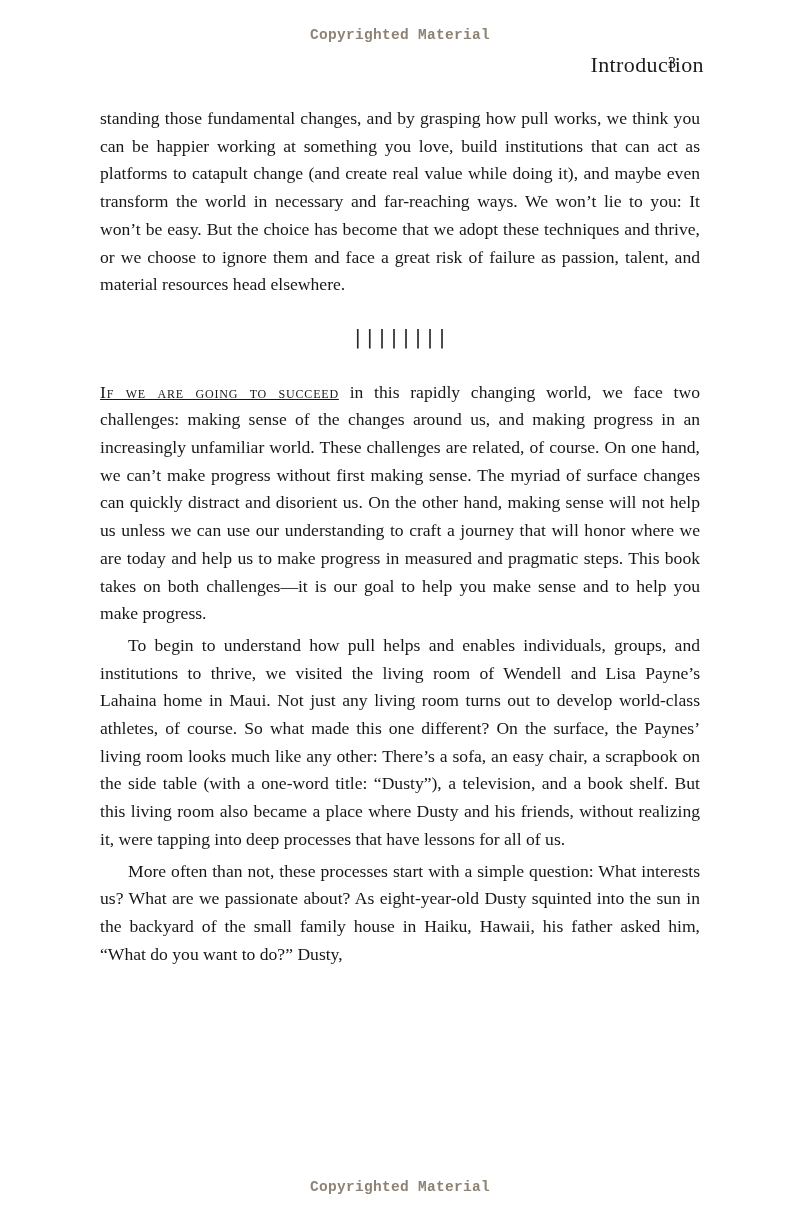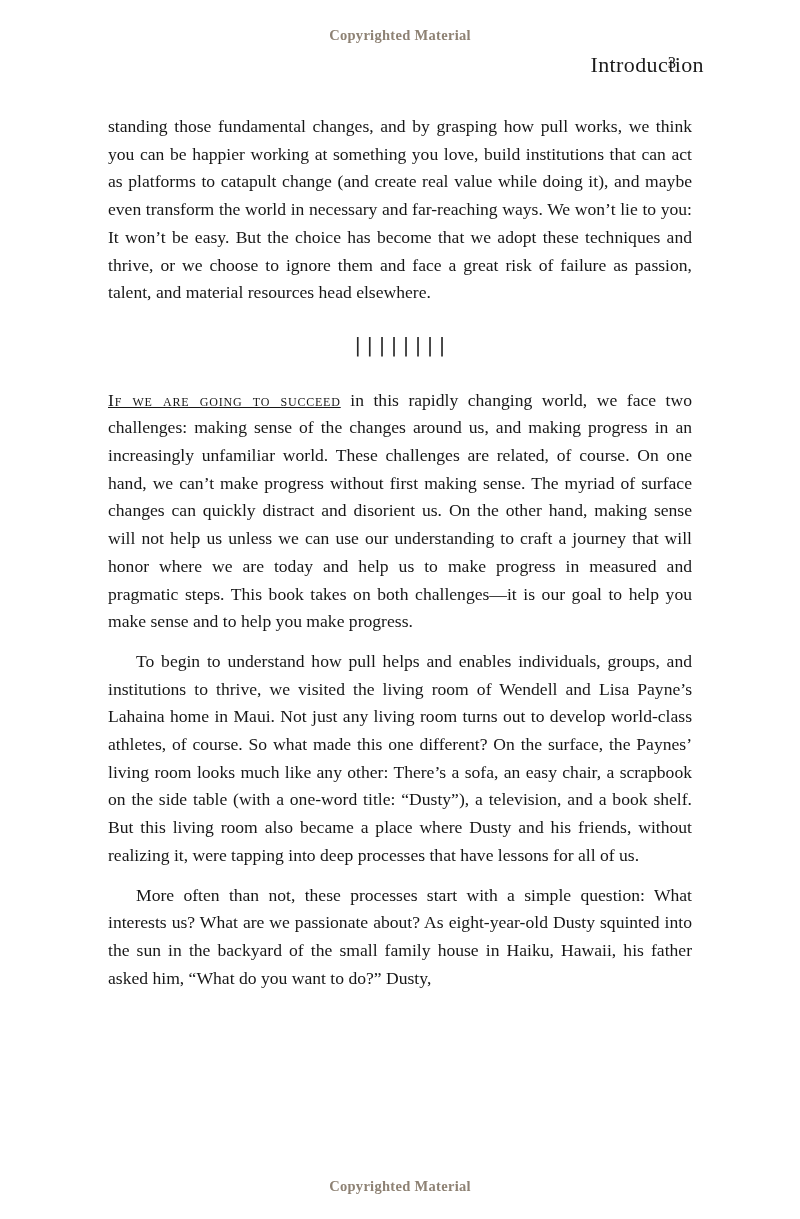--- a/index.html
+++ b/index.html
@@ -10,21 +10,21 @@
       height: 1219px;
       background: #ffffff;
       overflow: hidden;
       color: #1b1b1b;
     }
     .watermark {
       position: absolute;
       left: 0;
       width: 100%;
       text-align: center;
-      font-family: Liberation Serif, serif;
+      font-family: Liberation Mono, monospace;
       font-weight: 700;
       font-size: 14.5px;
       letter-spacing: 0.3px;
       color: #8e8274;
     }
     .watermark.top { top: 27px; }
     .watermark.bottom { bottom: 24px; }
     .header {
       position: absolute;
       top: 52px;
@@ -51,21 +51,21 @@
       top: 101px;
       left: 96px;
       width: 608px;
       font-family: "Liberation Serif", "DejaVu Serif", serif;
       font-size: 17.6px;
       line-height: 27.7px;
       text-align: justify;
       color: #171717;
     }
     .para {
-      margin: 12px;
+      margin: 4px;
       hyphens: auto;
       -webkit-hyphens: auto;
     }
     .para.indent { text-indent: 28px; }
     .divider {
       margin: 25px 0 27px 0;
       text-align: center;
       font-family: "DejaVu Sans Mono", monospace;
       font-size: 20px;
       letter-spacing: 0px;

